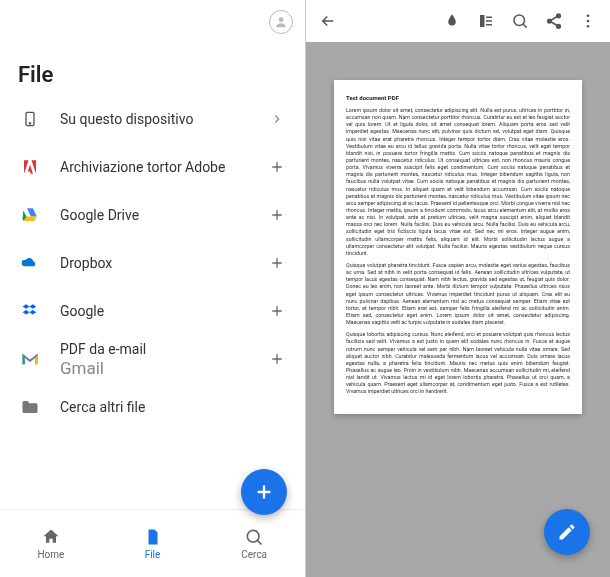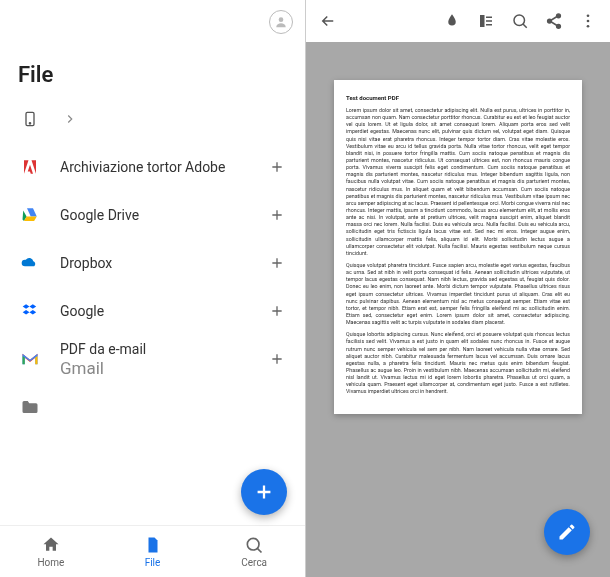--- a/index.html
+++ b/index.html
@@ -18,21 +18,21 @@
   .src-list { flex: 1; overflow-y: auto; }
   .src-item { display: flex; align-items: center; height: 48px; padding: 0 18px 0 18px; cursor: pointer; }
   .src-icon { width: 24px; display: flex; align-items: center; justify-content: center; margin-right: 18px; flex-shrink: 0; }
   .src-text { flex: 1; display: flex; flex-direction: column; justify-content: center; }
   .src-label { font-size: 14px; color: #333; }
   .src-sub { font-size: 17px; color: #888; margin-top: 1px; }
   .src-action { color: #666; width: 20px; display: flex; align-items: center; justify-content: center; }
 
   .fab { position: absolute; bottom: 62px; right: 18px; width: 46px; height: 46px; border-radius: 50%; background: #1a73e8; display: flex; align-items: center; justify-content: center; box-shadow: 0 3px 8px rgba(0,0,0,0.3); color: #fff; cursor: pointer; }
 
-  .bottom-nav { height: 52px; display: flex; border-top: 1px solid #eee; background: #fff; margin-top: 40px; }
+  .bottom-nav { height: 68px; display: flex; border-top: 1px solid #eee; background: #fff; margin-top: 40px; }
   .nav-item { flex: 1; display: flex; flex-direction: column; align-items: center; justify-content: center; gap: 2px; cursor: pointer; }
   .nav-item.active { color: #1a73e8; }
   .nav-item:not(.active) { color: #666; }
   .nav-label { font-size: 10px; }
 
   
   .r-toolbar { height: 42px; background: #fff; display: flex; align-items: center; padding: 0 6px; gap: 2px; }
   .r-toolbar .spacer { flex: 1; }
   .r-icon { width: 32px; height: 32px; display: flex; align-items: center; justify-content: center; color: #555; cursor: pointer; }
   .r-icon svg { width: 18px; height: 18px; }
@@ -60,20 +60,23 @@
   <div class="page-title">File</div>
 
   <div class="src-list" id="src-list">
       <div class="src-item">
         <div class="src-icon">
           <svg width="16" height="22" viewBox="0 0 24 24" fill="none" stroke="#555" stroke-width="2">
             <rect x="6" y="2" width="12" height="20" rx="2"></rect>
             <circle cx="12" cy="18.5" r="1" fill="#555"></circle>
           </svg>
         </div>
+        <div class="src-text">
+          <span class="src-label">Su questo dispositivo</span>
+        </div>
         <div class="src-action">
           <svg width="14" height="14" viewBox="0 0 24 24" fill="none" stroke="#888" stroke-width="2">
             <path d="M9 6l6 6-6 6"></path>
           </svg>
         </div>
       </div>
       <div class="src-item">
         <div class="src-icon">
           <svg width="18" height="18" viewBox="0 0 24 24">
             <path fill="#d33" d="M4 3h6l-6 18zM14 3h6v18zM12 9l4 12h-3l-1-3h-3z"></path>
@@ -152,20 +155,23 @@
           <svg width="16" height="16" viewBox="0 0 24 24" fill="none" stroke="#666" stroke-width="2">
             <path d="M12 5v14M5 12h14"></path>
           </svg>
         </div>
       </div>
       <div class="src-item">
         <div class="src-icon">
           <svg width="18" height="16" viewBox="0 0 24 20" fill="#777">
             <path d="M2 4a2 2 0 012-2h5l2 3h9a2 2 0 012 2v9a2 2 0 01-2 2H4a2 2 0 01-2-2z"></path>
           </svg>
+        </div>
+        <div class="src-text">
+          <span class="src-label">Cerca altri file</span>
         </div>
         <div class="src-action"></div>
       </div>
     </div>
 
   <div class="fab">
     <svg width="22" height="22" viewBox="0 0 24 24" fill="none" stroke="currentColor" stroke-width="2.5">
         <path d="M12 5v14M5 12h14"></path>
       </svg>
   </div>

